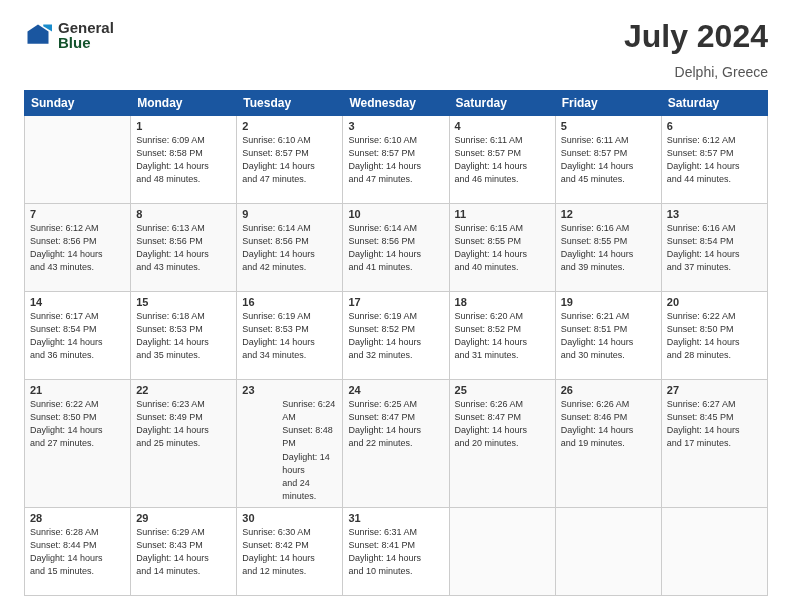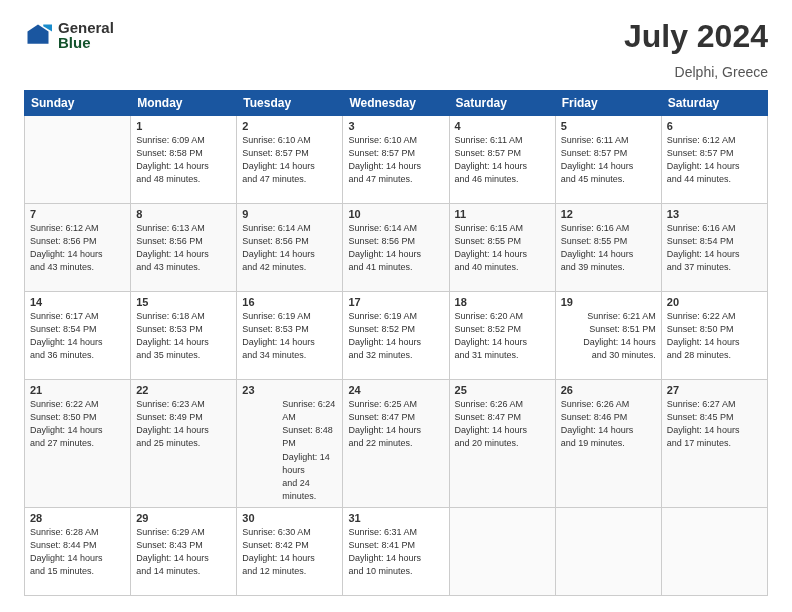--- a/index.html
+++ b/index.html
@@ -271,21 +271,21 @@
             </td>
             <td>
               <span class="day-num">18</span>
               <div class="day-info" style="white-space: pre-line;">Sunrise: 6:20 AM
 Sunset: 8:52 PM
 Daylight: 14 hours
 and 31 minutes.</div>
             </td>
             <td>
               <span class="day-num">19</span>
-              <div class="day-info" style="white-space: pre-line; text-align: right;">Sunrise: 6:21 AM
+              <div class="day-info" style="white-space: pre-line;">Sunrise: 6:21 AM
 Sunset: 8:51 PM
 Daylight: 14 hours
 and 30 minutes.</div>
             </td>
             <td>
               <span class="day-num">20</span>
               <div class="day-info" style="white-space: pre-line;">Sunrise: 6:22 AM
 Sunset: 8:50 PM
 Daylight: 14 hours
 and 28 minutes.</div>

